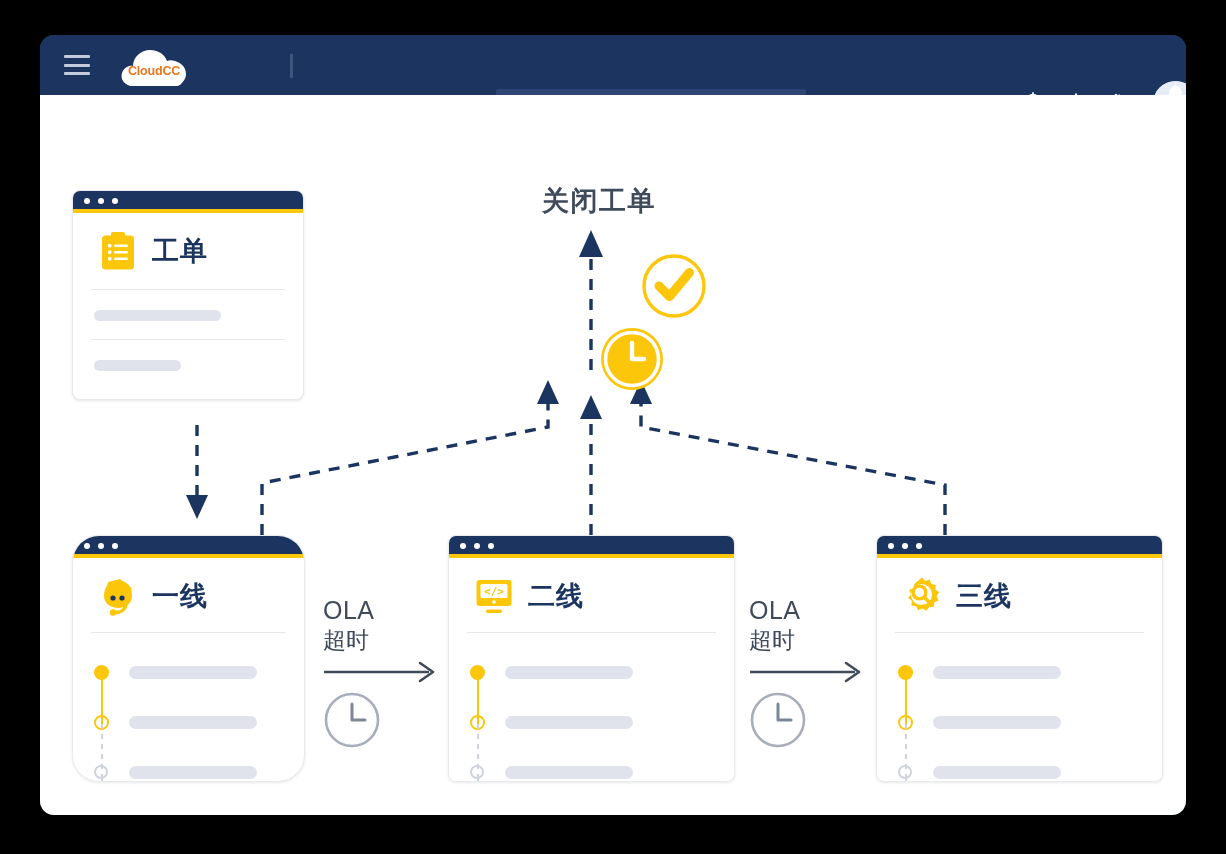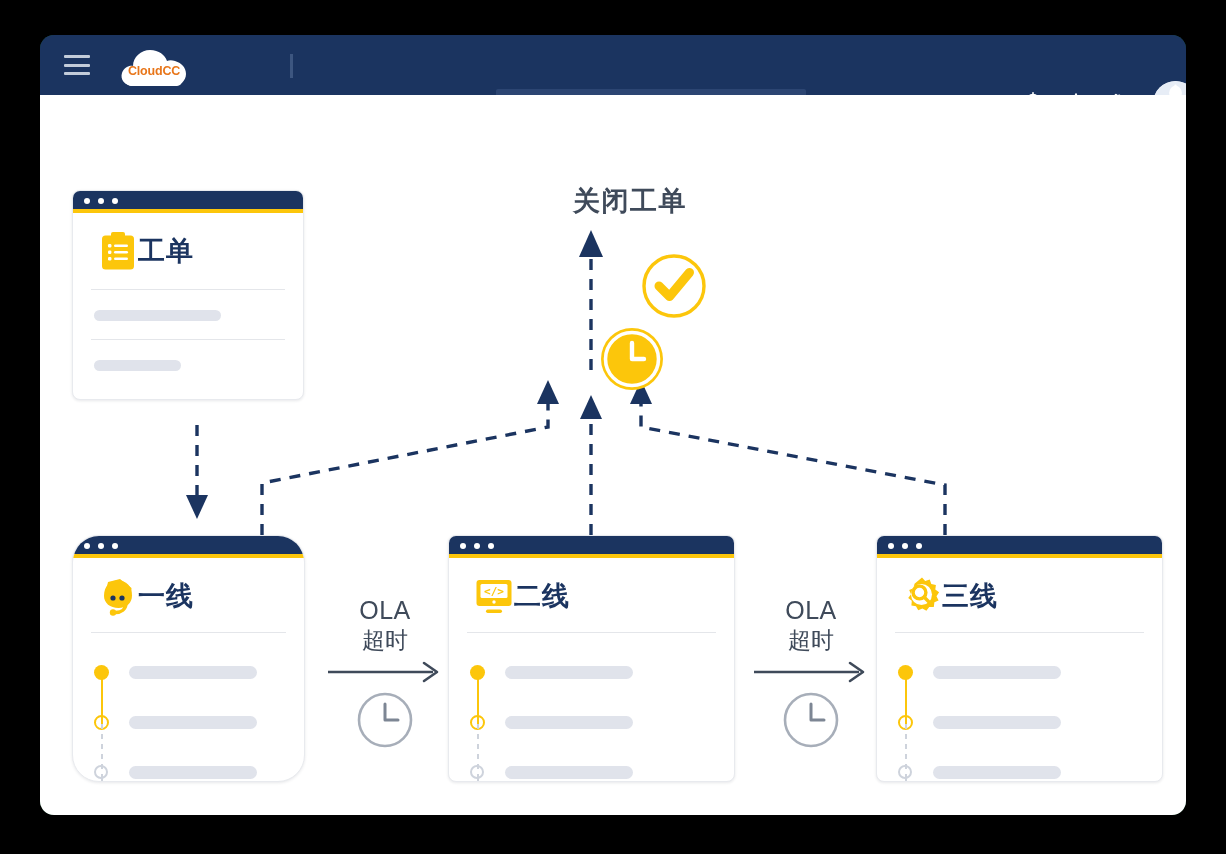--- a/index.html
+++ b/index.html
@@ -72,21 +72,21 @@
   .card .bar{height:18px;background:#1b3460;position:relative;}
   .card .bar i{
     position:absolute;top:7px;width:6px;height:6px;border-radius:50%;background:#fff;
   }
   .card .bar i:nth-child(1){left:11px;}
   .card .bar i:nth-child(2){left:25px;}
   .card .bar i:nth-child(3){left:39px;}
   .card .accent{height:4px;background:#fcc60b;}
   .card .body{position:relative;padding:0;}
 
-  .cardhead{display:flex;align-items:center;padding:18px 0 0 25px;}
+  .cardhead{display:flex;align-items:center;gap:14px;padding:18px 0 0 25px;}
   .cardhead .ico{width:40px;height:40px;flex:0 0 auto;}
   .cardhead .ttl{
     color:#1b3460;font-size:27px;font-weight:bold;letter-spacing:1px;
     font-family:"DejaVu Sans","Liberation Sans",sans-serif;
   }
   .hr{height:1px;background:#e4e6ea;margin:16px 18px 0 18px;}
 
   
   .trow{height:11px;background:#e0e3eb;border-radius:6px;margin:20px 0 0 21px;}
   .tline{height:1px;background:#e4e6ea;margin:18px 18px 0 18px;}
@@ -95,21 +95,21 @@
   .tl{position:relative;margin-top:14px;}
   .tl .item{display:flex;align-items:center;height:50px;}
   .tl .dotcol{width:56px;display:flex;justify-content:center;align-items:center;flex:0 0 auto;}
   .tl .bar2{height:13px;background:#e0e3eb;border-radius:7px;}
   .dot-f{width:15px;height:15px;border-radius:50%;background:#fcc60b;}
   .dot-o{width:15px;height:15px;border-radius:50%;border:2.5px solid #fcc60b;box-sizing:border-box;background:#fff;}
   .dot-g{width:14px;height:14px;border-radius:50%;border:2px solid #ced3dc;box-sizing:border-box;background:#fff;}
   .tl .conn{position:absolute;left:27.5px;width:2px;}
 
   
-  .ola{position:absolute;text-align:center;}
+  .ola{position:absolute;}
   .ola .t1{color:#3f4a5a;font-size:25px;letter-spacing:.5px;line-height:30px;}
   .ola .t2{color:#3f4a5a;font-size:23px;line-height:30px;
     font-family:Liberation Sans, sans-serif;}
   .ola .arrowwrap{margin-top:6px;}
   .ola .clockwrap{margin-top:4px;}
 
   
   .toplabel{
     position:absolute;color:#3f4a5a;font-size:27px;font-weight:bold;letter-spacing:1.5px;
     font-family:"DejaVu Sans","Liberation Sans",sans-serif;
@@ -207,21 +207,21 @@
           <polygon points="508,285 497,309 519,309"></polygon>
 
           <polygon points="551,300 540,324 562,324"></polygon>
 
           <polygon points="601,285 590,309 612,309"></polygon>
 
           <polygon points="551,135 539,162 563,162"></polygon>
         </g>
       </svg>
 
-      <div class="toplabel" style="left:533px;top:88px;">关闭工单</div>
+      <div class="toplabel" style="left:502px;top:88px;">关闭工单</div>
 
       <svg style="position:absolute;left:601px;top:158px;width:66px;height:66px;" viewBox="0 0 66 66">
         <circle cx="33" cy="33" r="30" fill="none" stroke="#fcc60b" stroke-width="3.4"></circle>
         <path d="M18 33 L28.5 43.5 L48.5 19.5" fill="none" stroke="#fcc60b" stroke-width="9" stroke-linecap="round" stroke-linejoin="round"></path>
       </svg>
 
       <svg style="position:absolute;left:559px;top:231px;width:66px;height:66px;" viewBox="0 0 66 66">
         <circle cx="33" cy="33" r="31" fill="#fcc60b"></circle>
         <circle cx="33" cy="33" r="26.5" fill="none" stroke="#ffffff" stroke-width="3.6"></circle>
         <path d="M33 17 L33 33 L45 33" fill="none" stroke="#ffffff" stroke-width="4.4" stroke-linecap="round" stroke-linejoin="round"></path>

